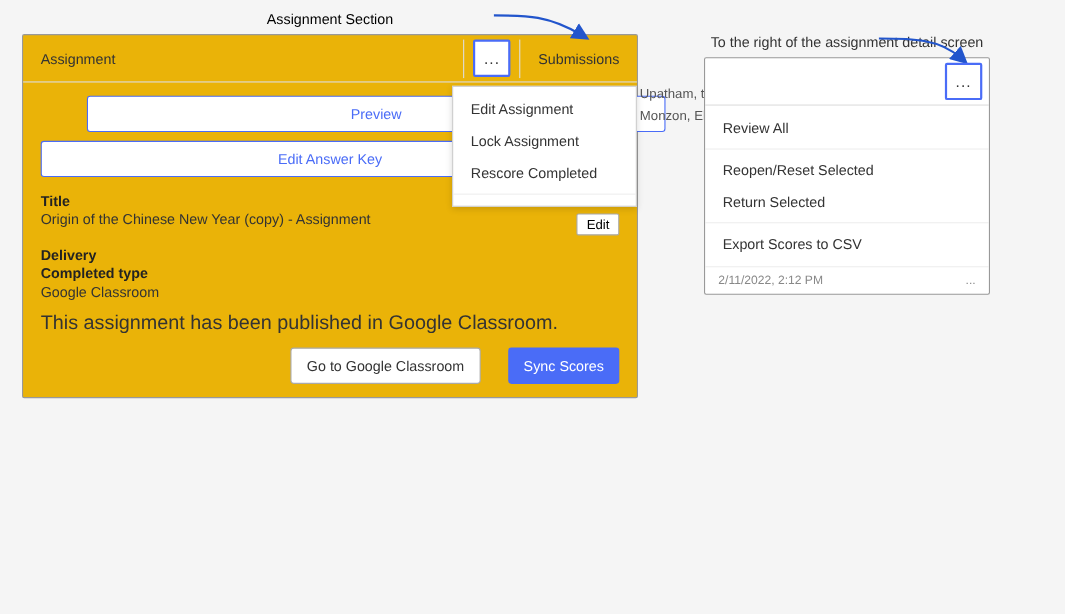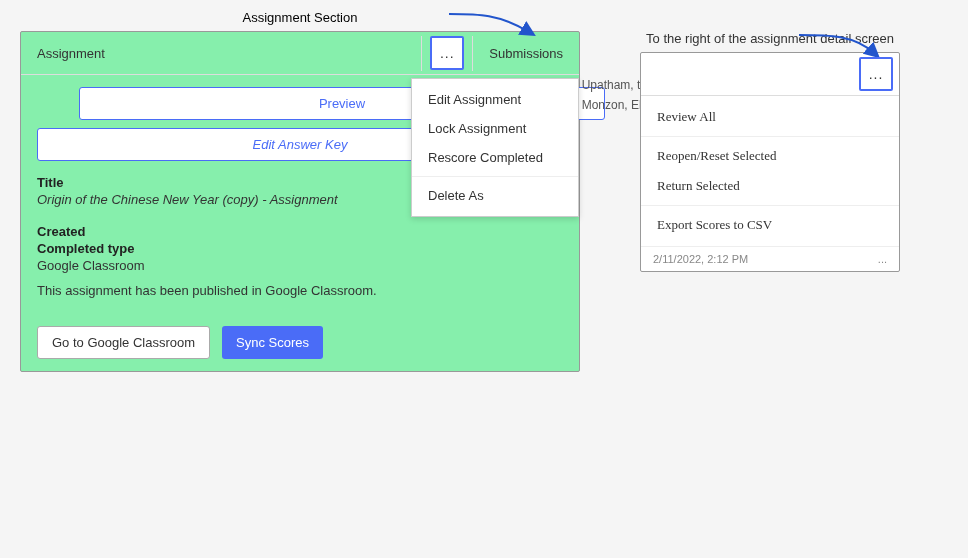--- a/index.html
+++ b/index.html
@@ -26,21 +26,21 @@
     .panels-row {
       display: flex;
       gap: 60px;
       width: 100%;
     }
 
     
     .left-panel {
       width: 560px;
       border: 1.5px solid #999;
-      background: #86efac;
+      background: #eab308;
       position: relative;
       border-radius: 2px;
     }
 
     .panel-header {
       display: flex;
       border-bottom: 1px solid #ddd;
       align-items: center;
       position: relative;
     }
@@ -126,64 +126,63 @@
       width: 100%;
       padding: 8px;
       border: 1.5px solid #4a6cf7;
       background: #fff;
       color: #4a6cf7;
       font-size: 13px;
       cursor: pointer;
       border-radius: 3px;
       margin-bottom: 14px;
       text-align: center;
-      font-style: italic;
     }
 
     .field-label {
       font-weight: bold;
       font-size: 13px;
       color: #222;
       margin-bottom: 2px;
     }
 
     .field-value {
       font-size: 13px;
       color: #333;
       margin-bottom: 10px;
       display: flex;
       align-items: flex-start;
       gap: 8px;
     }
 
     .title-text {
       flex: 1;
-      font-style: italic;
     }
 
     .edit-btn-small {
       border: 1px solid #aaa;
       background: #fff;
       padding: 2px 8px;
       font-size: 12px;
       cursor: pointer;
       border-radius: 2px;
       flex-shrink: 0;
       margin-top: 2px;
     }
 
     .publish-notice {
-      font-size: 13px;
-      color: #333;
-      margin: 10px 0 28px 0;
+      font-size: 18px;
+      color: #333;
+      margin: 10px 0 12px 0;
     }
 
     .bottom-btns {
       display: flex;
-      gap: 12px;
+      gap: 25px;
+      justify-content: flex-end;
     }
 
     .btn-goto {
       padding: 8px 14px;
       border: 1.5px solid #aaa;
       background: #fff;
       color: #333;
       font-size: 13px;
       cursor: pointer;
       border-radius: 3px;
@@ -242,21 +241,20 @@
       position: relative;
     }
 
     
     .dropdown-right {
       padding: 6px 0;
     }
 
     .dropdown-right .dropdown-item {
       padding: 7px 16px;
-      font-family: Liberation Serif, serif;
     }
 
     .right-footer {
       padding: 6px 12px;
       font-size: 11px;
       color: #888;
       border-top: 1px solid #eee;
       display: flex;
       justify-content: space-between;
       align-items: center;
@@ -304,35 +302,34 @@
     <div class="panel-header">
       <div class="tab-assignment">Assignment</div>
       <button class="dots-btn">...</button>
       <div class="tab-submissions">Submissions</div>
 
       <div class="dropdown-left">
         <div class="dropdown-item">Edit Assignment</div>
         <div class="dropdown-item">Lock Assignment</div>
         <div class="dropdown-item">Rescore Completed</div>
         <hr class="dropdown-divider">
-        <div class="dropdown-item">Delete As</div>
       </div>
     </div>
 
     <div class="panel-content">
       <button class="btn-preview">Preview</button>
       <button class="btn-edit-answer">Edit Answer Key</button>
 
       <div class="field-label">Title</div>
       <div class="field-value">
         <span class="title-text">Origin of the Chinese New Year (copy) - Assignment</span>
         <button class="edit-btn-small">Edit</button>
       </div>
 
-      <div class="field-label">Created</div>
+      <div class="field-label">Delivery</div>
 
       <div class="field-label">Completed type</div>
       <div class="field-value">Google Classroom</div>
 
       <div class="publish-notice">This assignment has been published in Google Classroom.</div>
 
       <div class="bottom-btns">
         <button class="btn-goto">Go to Google Classroom</button>
         <button class="btn-sync">Sync Scores</button>
       </div>

